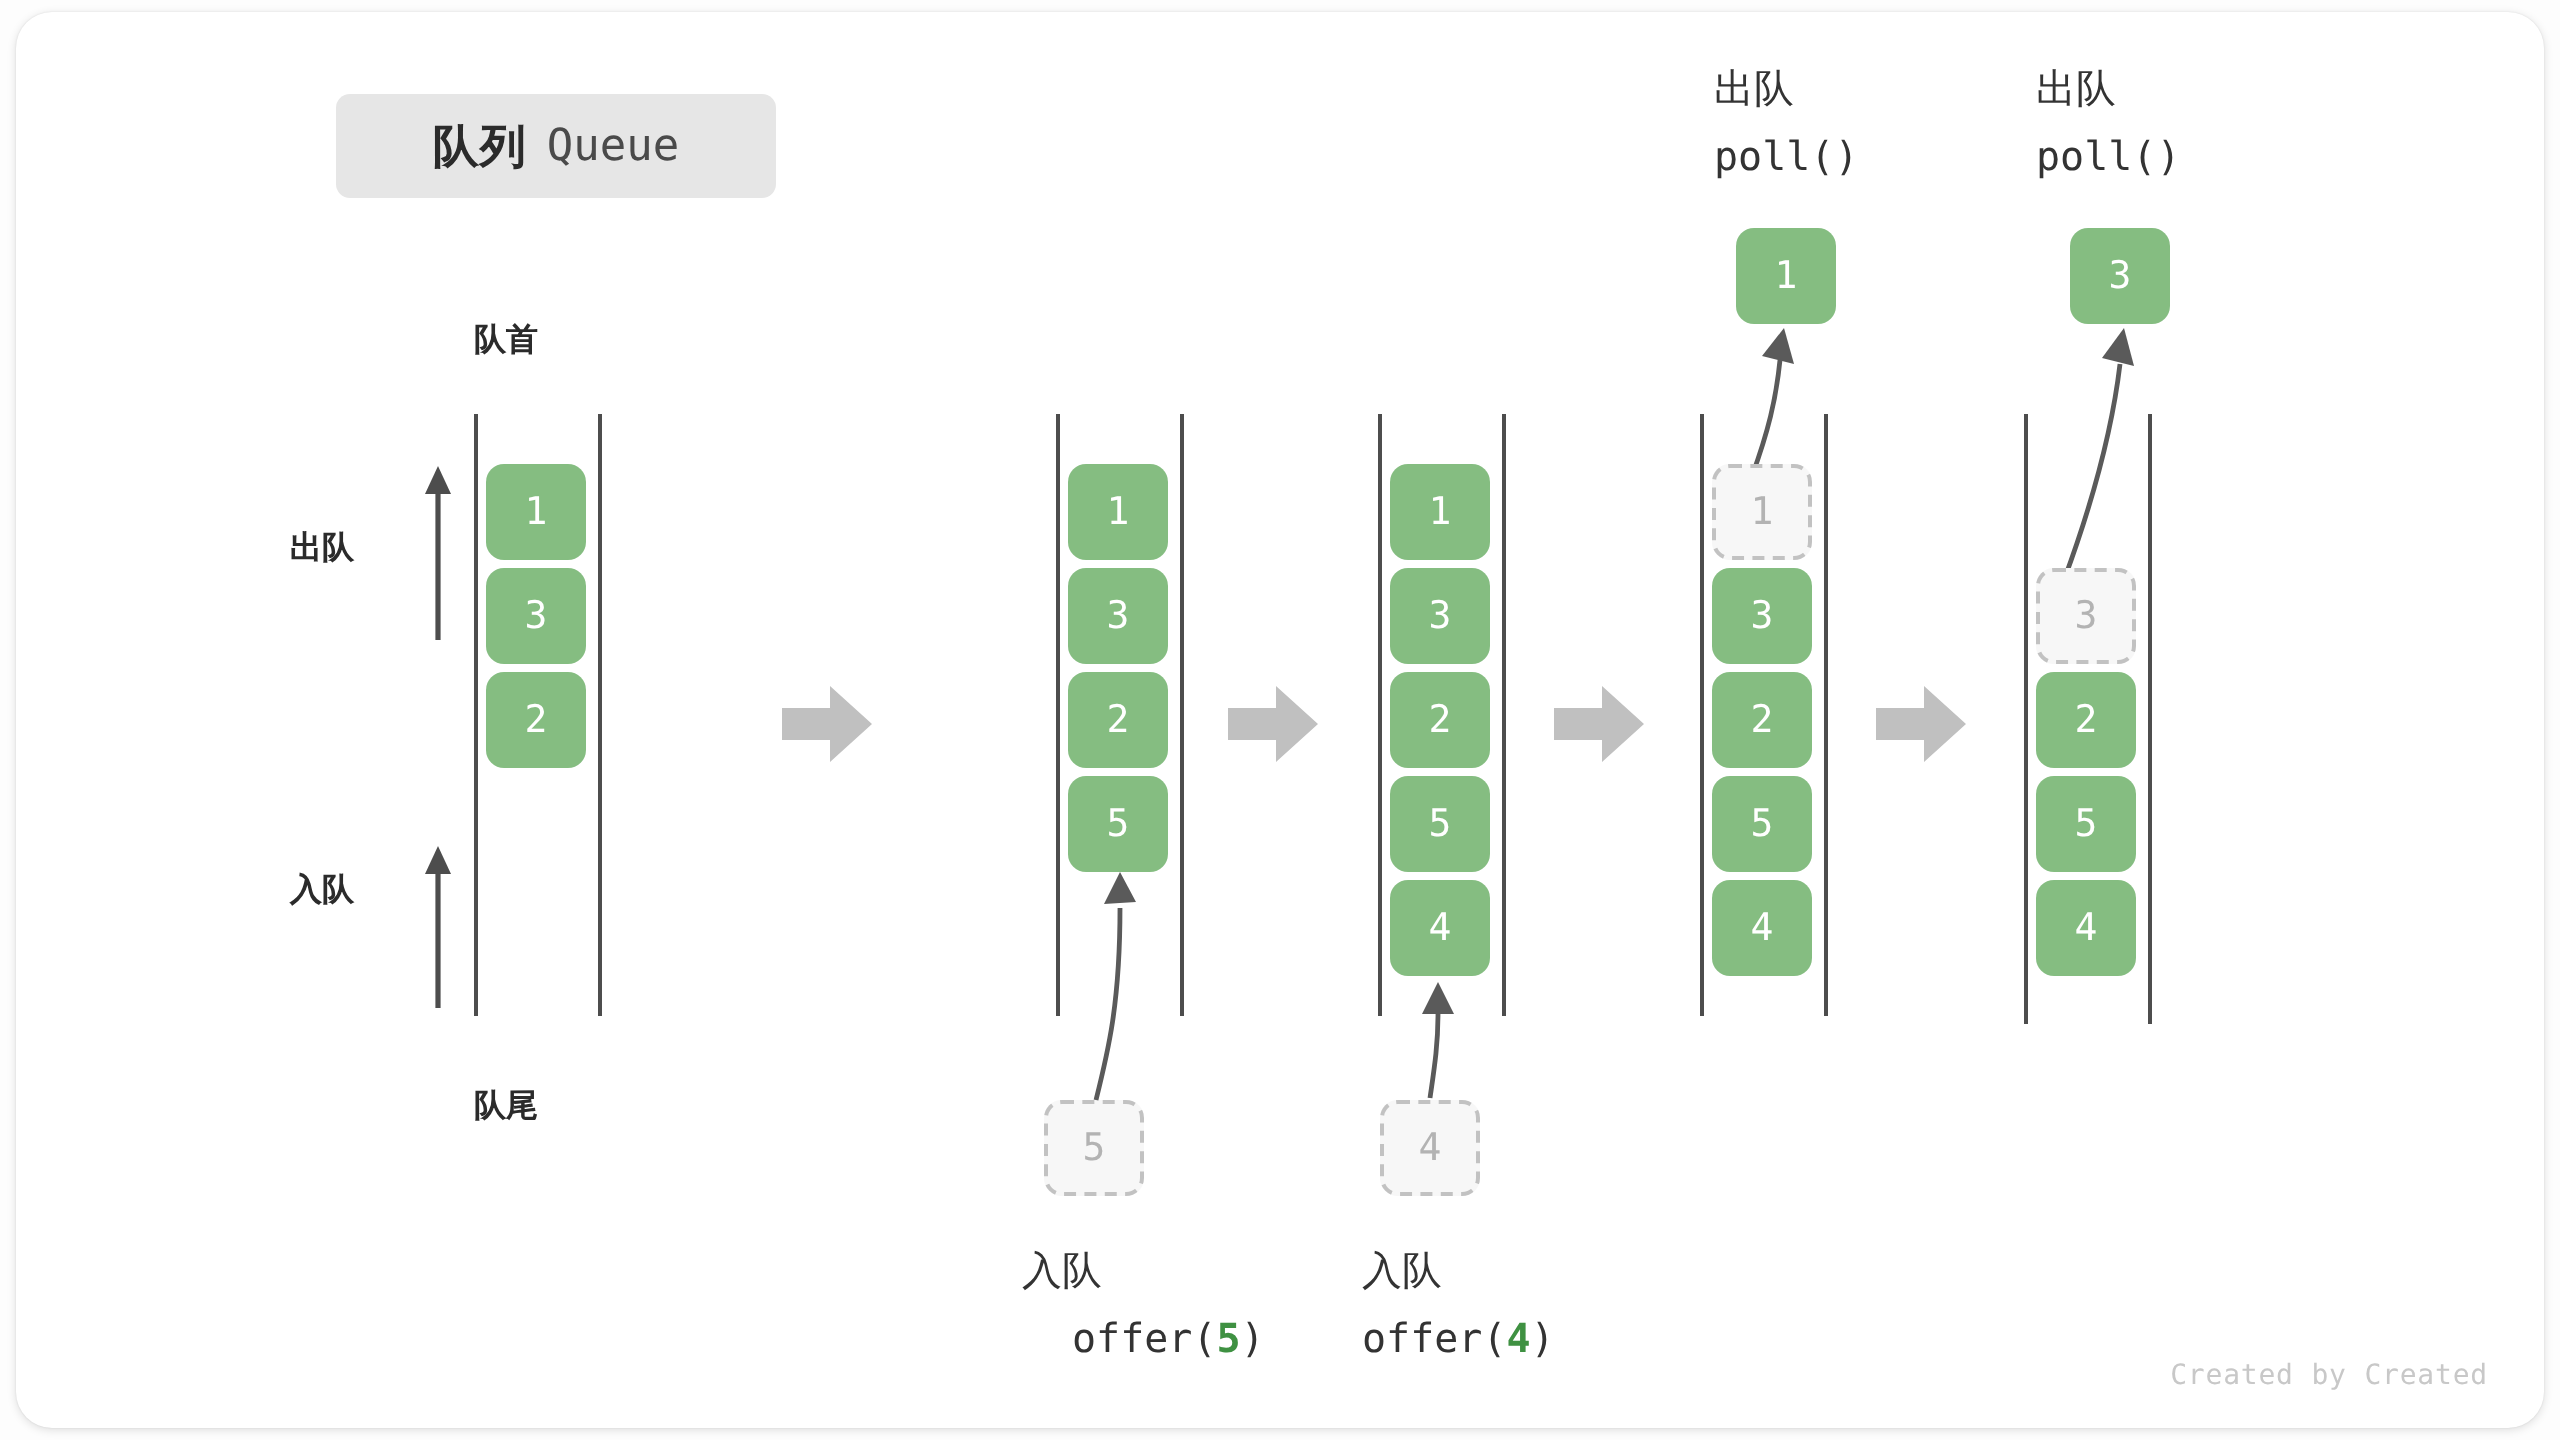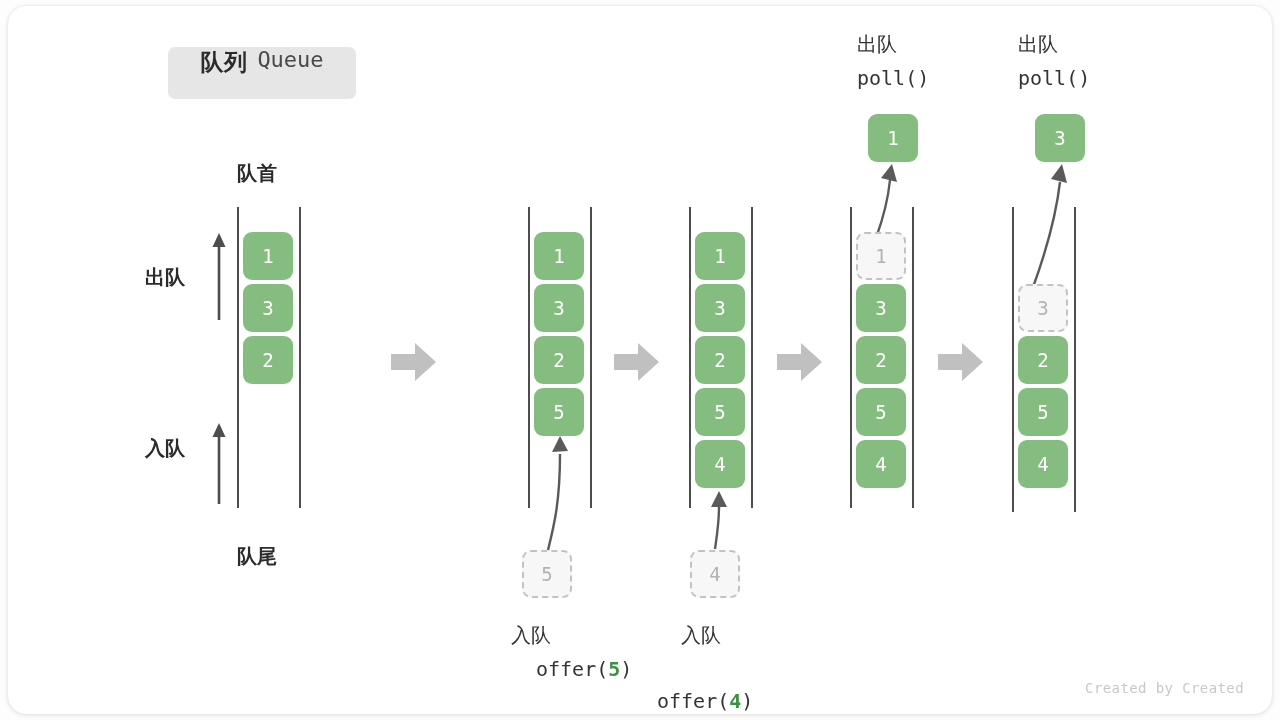--- a/index.html
+++ b/index.html
@@ -28,26 +28,26 @@
     background: #ffffff;
     border-radius: 18px;
     box-shadow: 0 1px 5px rgba(0,0,0,0.13), 0 0 1px rgba(0,0,0,0.10);
   }
 
   
   .title-badge {
     position: absolute;
     left: 168px;
     top: 47px;
-    width: 188px;
+    width: 220px;
     height: 52px;
     background: #e6e6e6;
     border-radius: 7px;
     display: flex;
-    align-items: flex-start;
+    align-items: center;
     justify-content: center;
     gap: 10px;
   }
   .title-cn {
     font-size: 23px;
     font-weight: bold;
     color: #2b2b2b;
     font-family: "Liberation Sans", "DejaVu Sans", sans-serif;
     letter-spacing: 0.5px;
   }
@@ -57,21 +57,21 @@
     font-family: "DejaVu Sans Mono", "Liberation Mono", monospace;
   }
 
   
   .lbl {
     position: absolute;
     white-space: nowrap;
     color: #2b2b2b;
   }
   .lbl-bold-cn {
-    font-size: 20px;
+    font-size: 16px;
     font-weight: bold;
     font-family: "Liberation Sans", "DejaVu Sans", sans-serif;
   }
   .lbl-cn {
     font-size: 20px;
     font-family: "Liberation Sans", "DejaVu Sans", sans-serif;
     color: #333333;
   }
   .lbl-mono {
     font-size: 20px;
@@ -197,21 +197,21 @@
     <div class="box" style="left:695px; top:284px;">3</div>
     <div class="box" style="left:695px; top:336px;">2</div>
     <div class="box" style="left:695px; top:388px;">5</div>
     <div class="box" style="left:695px; top:440px;">4</div>
     <div class="box ghost" style="left:690px; top:550px;">4</div>
     <svg class="thin-arrow" style="left:700px; top:485px;" width="40" height="68">
       <path d="M 15 64 C 17 50, 19 38, 19 22" stroke="#5a5a5a" stroke-width="2.4" fill="none"></path>
       <polygon points="19,6 11,22 27,22" fill="#5a5a5a"></polygon>
     </svg>
     <div class="lbl lbl-cn" style="left:681px; top:622px;">入队</div>
-    <div class="lbl lbl-mono" style="left:657px; top:657px;margin-top:32px;"><span>offer(</span><span class="mono-accent">4</span><span>)</span></div>
+    <div class="lbl lbl-mono" style="left:681px; top:657px;"><span>offer(</span><span class="mono-accent">4</span><span>)</span></div>
   </div>
 
   <svg class="flow-arrow" style="left:777px; top:340px;" viewBox="0 0 46 44">
     <polygon points="0,14 24,14 24,3 45,22 24,41 24,30 0,30" fill="#c0c0c0"></polygon>
   </svg>
 
   <div>
     <div class="lbl lbl-cn" style="left:857px; top:31px;">出队</div>
     <div class="lbl lbl-mono" style="left:857px; top:66px;">poll()</div>
     <div class="box" style="left:868px; top:114px;">1</div>

